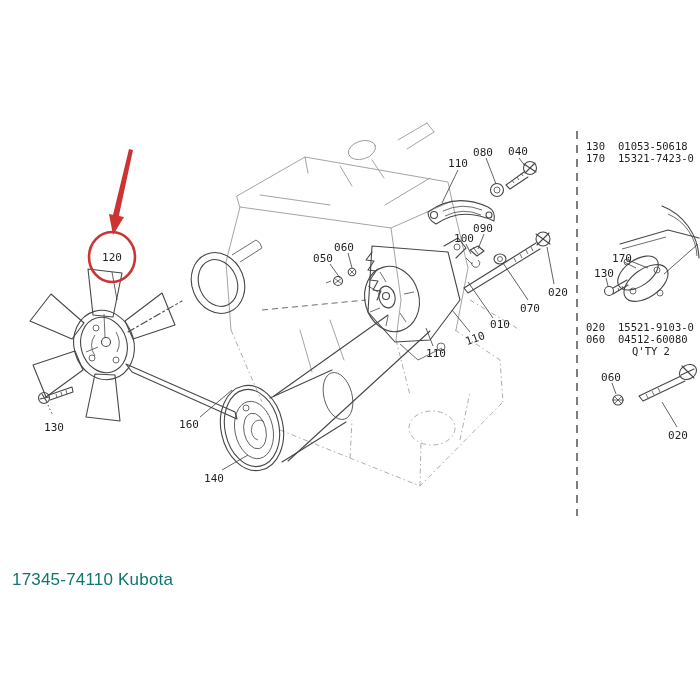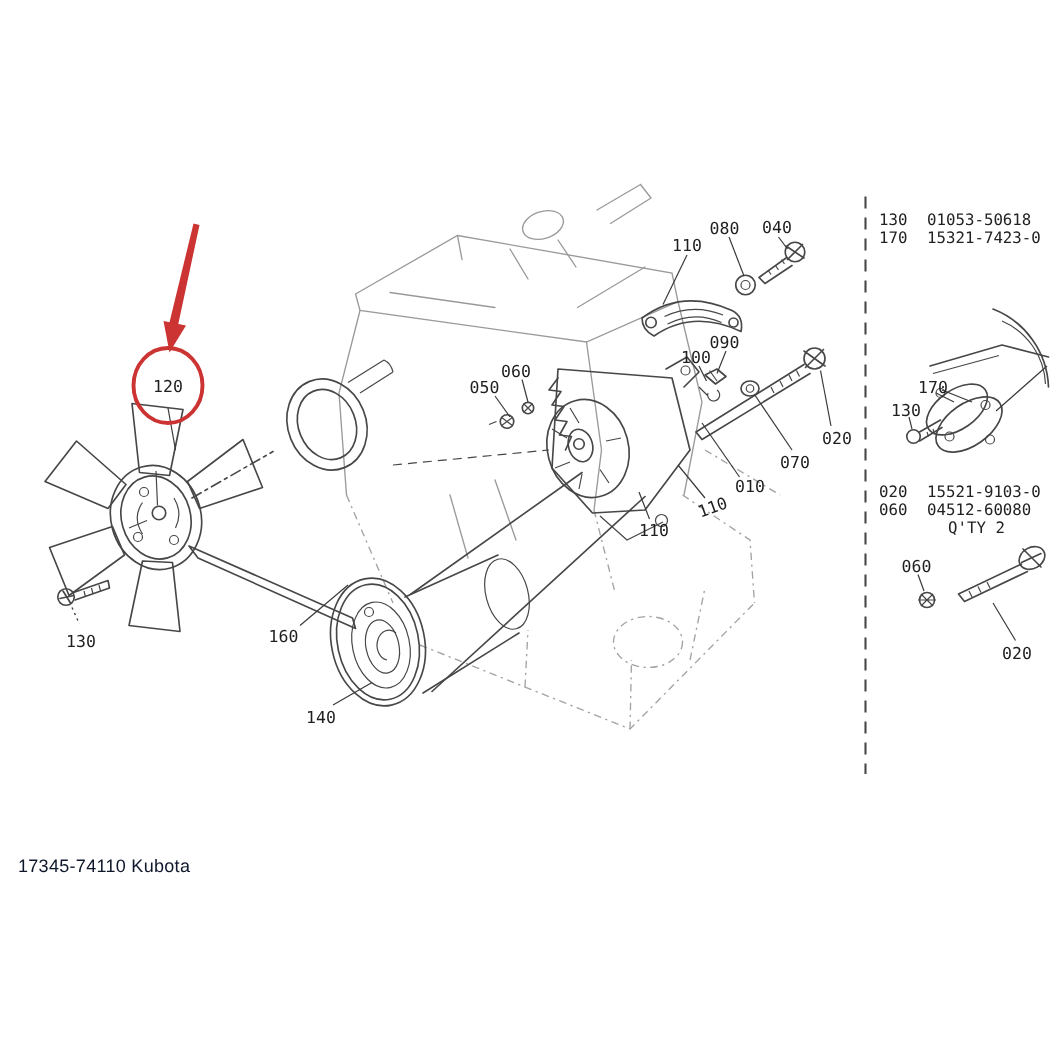--- a/index.html
+++ b/index.html
@@ -2,21 +2,21 @@
 <html><head>
 <meta charset="utf-8">
 <style>
   html,body{margin:0;padding:0;background:#ffffff;}
   .canvas{position:relative;width:700px;height:700px;background:#ffffff;overflow:hidden;
           font-family:"DejaVu Sans Mono", monospace;}
   svg{position:absolute;left:0;top:0;}
   svg text{font-family:"DejaVu Sans Mono", monospace;font-size:11px;fill:#1f1f1f;}
   svg text.panel-row{font-size:10.5px;fill:#222;}
   .caption{position:absolute;left:12px;top:570px;font-family:"Liberation Sans", sans-serif;
-           font-size:12px;color:#0f172a;letter-spacing:0.2px;}
+           font-size:17px;color:#0f766e;letter-spacing:0.2px;}
   .main-line{stroke:#474747;fill:none;stroke-width:1.1;stroke-linecap:round;stroke-linejoin:round;}
   .thin-line{stroke:#474747;fill:none;stroke-width:0.8;}
   .faint{stroke:#9a9a9a;fill:none;stroke-width:0.9;stroke-linecap:round;}
   .faint-dash{stroke:#a3a3a3;fill:none;stroke-width:0.9;stroke-dasharray:5 3 1.5 3;}
   .leader{stroke:#3a3a3a;fill:none;stroke-width:0.8;}
   .dotted{stroke:#3a3a3a;fill:none;stroke-width:0.9;stroke-dasharray:1.5 2.5;}
 </style>
 </head>
 <body>
 

